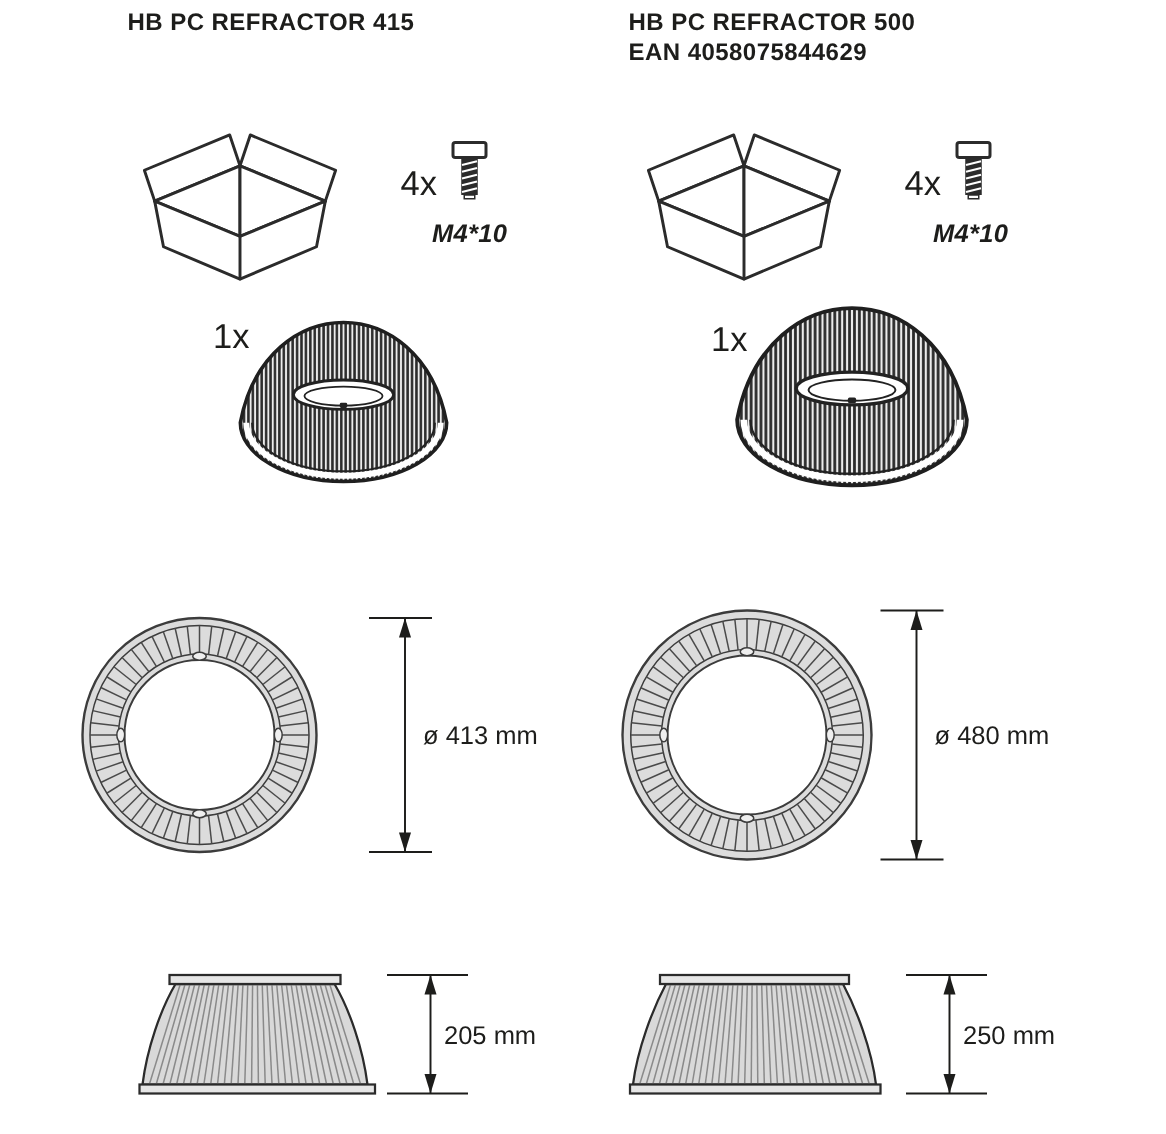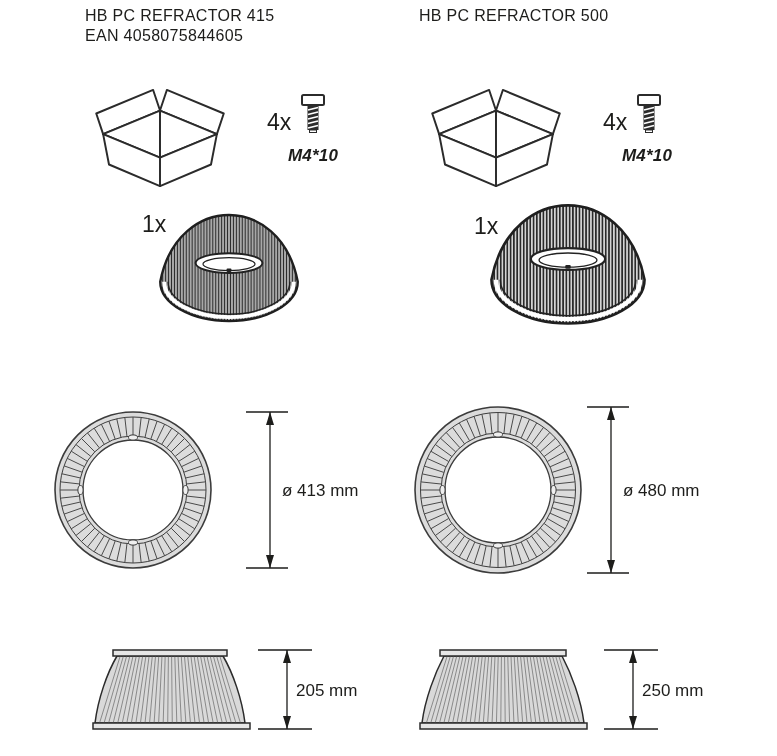--- a/index.html
+++ b/index.html
@@ -1,20 +1,20 @@
 <!DOCTYPE html>
 <html><head>
 <meta charset="utf-8">
 <style>
   html,body{margin:0;padding:0;background:#ffffff;}
   .page{position:relative;width:777px;height:756px;background:#ffffff;overflow:hidden;
         font-family:"Liberation Sans",sans-serif;color:#1d1d1b;}
   .col{position:absolute;top:0;width:457px;height:756px;}
   .col *{position:absolute;}
-  .titleblock{font-weight:normal;font-size:16px;line-height:20px;letter-spacing:.3px;white-space:nowrap;}
+  .titleblock{font-weight:bold;font-size:16px;line-height:20px;letter-spacing:.3px;white-space:nowrap;}
   .qty{font-size:23px;line-height:20px;}
   .spec{font-size:17px;font-weight:bold;letter-spacing:.2px;font-style:italic;}
   svg{display:block;}
   svg text{font-family:"Liberation Sans",sans-serif;font-size:17px;fill:#1d1d1b;}
   .ln{stroke:#2b2b2b;stroke-width:2;fill:#ffffff;stroke-linejoin:round;stroke-linecap:round;}
   .ring-circle{fill:none;stroke:#3c3c3c;}
   .dim{stroke:#1d1d1b;stroke-width:1.3;fill:none;}
   .arrow{fill:#1d1d1b;stroke:none;}
   .spokes line{stroke:#4a4a4a;stroke-width:1;}
   .tabs ellipse{fill:#efefef;stroke:#3c3c3c;stroke-width:1;}
@@ -22,21 +22,20 @@
 </style>
 </head>
 <body>
 
 <div class="page">
 
   <section class="col" style="left:0px">
 
     <header class="titleblock" style="left:85px;top:6px">
       <div style="position:static">HB PC REFRACTOR 415</div>
-      <div style="position:static">EAN 4058075844605</div>
     </header>
 
     <svg style="left:95px;top:88px" width="130" height="102" viewBox="0 0 132 104">
       <polygon class="ln" points="66,23 8,47 1,26 59,2"></polygon>
       <polygon class="ln" points="66,23 124,47 131,26 73,2"></polygon>
       <polygon class="ln" points="8,47 66,71 66,23"></polygon>
       <polygon class="ln" points="124,47 66,71 66,23"></polygon>
       <polygon class="ln" points="8,47 66,71 124,47 118,78 66,100 14,78"></polygon>
       <line class="ln" x1="66" y1="71" x2="66" y2="100"></line>
     </svg>
@@ -194,20 +193,21 @@
       <polygon class="arrow" points="227,3 223,16 231,16"></polygon>
       <polygon class="arrow" points="227,82 223,69 231,69"></polygon>
       <text x="236" y="49">205 mm</text>
     </svg>
   </section>
 
   <section class="col" style="left:336px">
 
     <header class="titleblock" style="left:83px;top:6px">
       <div style="position:static">HB PC REFRACTOR 500</div>
+      <div style="position:static">EAN 4058075844629</div>
     </header>
 
     <svg style="left:95px;top:88px" width="130" height="102" viewBox="0 0 132 104">
       <polygon class="ln" points="66,23 8,47 1,26 59,2"></polygon>
       <polygon class="ln" points="66,23 124,47 131,26 73,2"></polygon>
       <polygon class="ln" points="8,47 66,71 66,23"></polygon>
       <polygon class="ln" points="124,47 66,71 66,23"></polygon>
       <polygon class="ln" points="8,47 66,71 124,47 118,78 66,100 14,78"></polygon>
       <line class="ln" x1="66" y1="71" x2="66" y2="100"></line>
     </svg>

